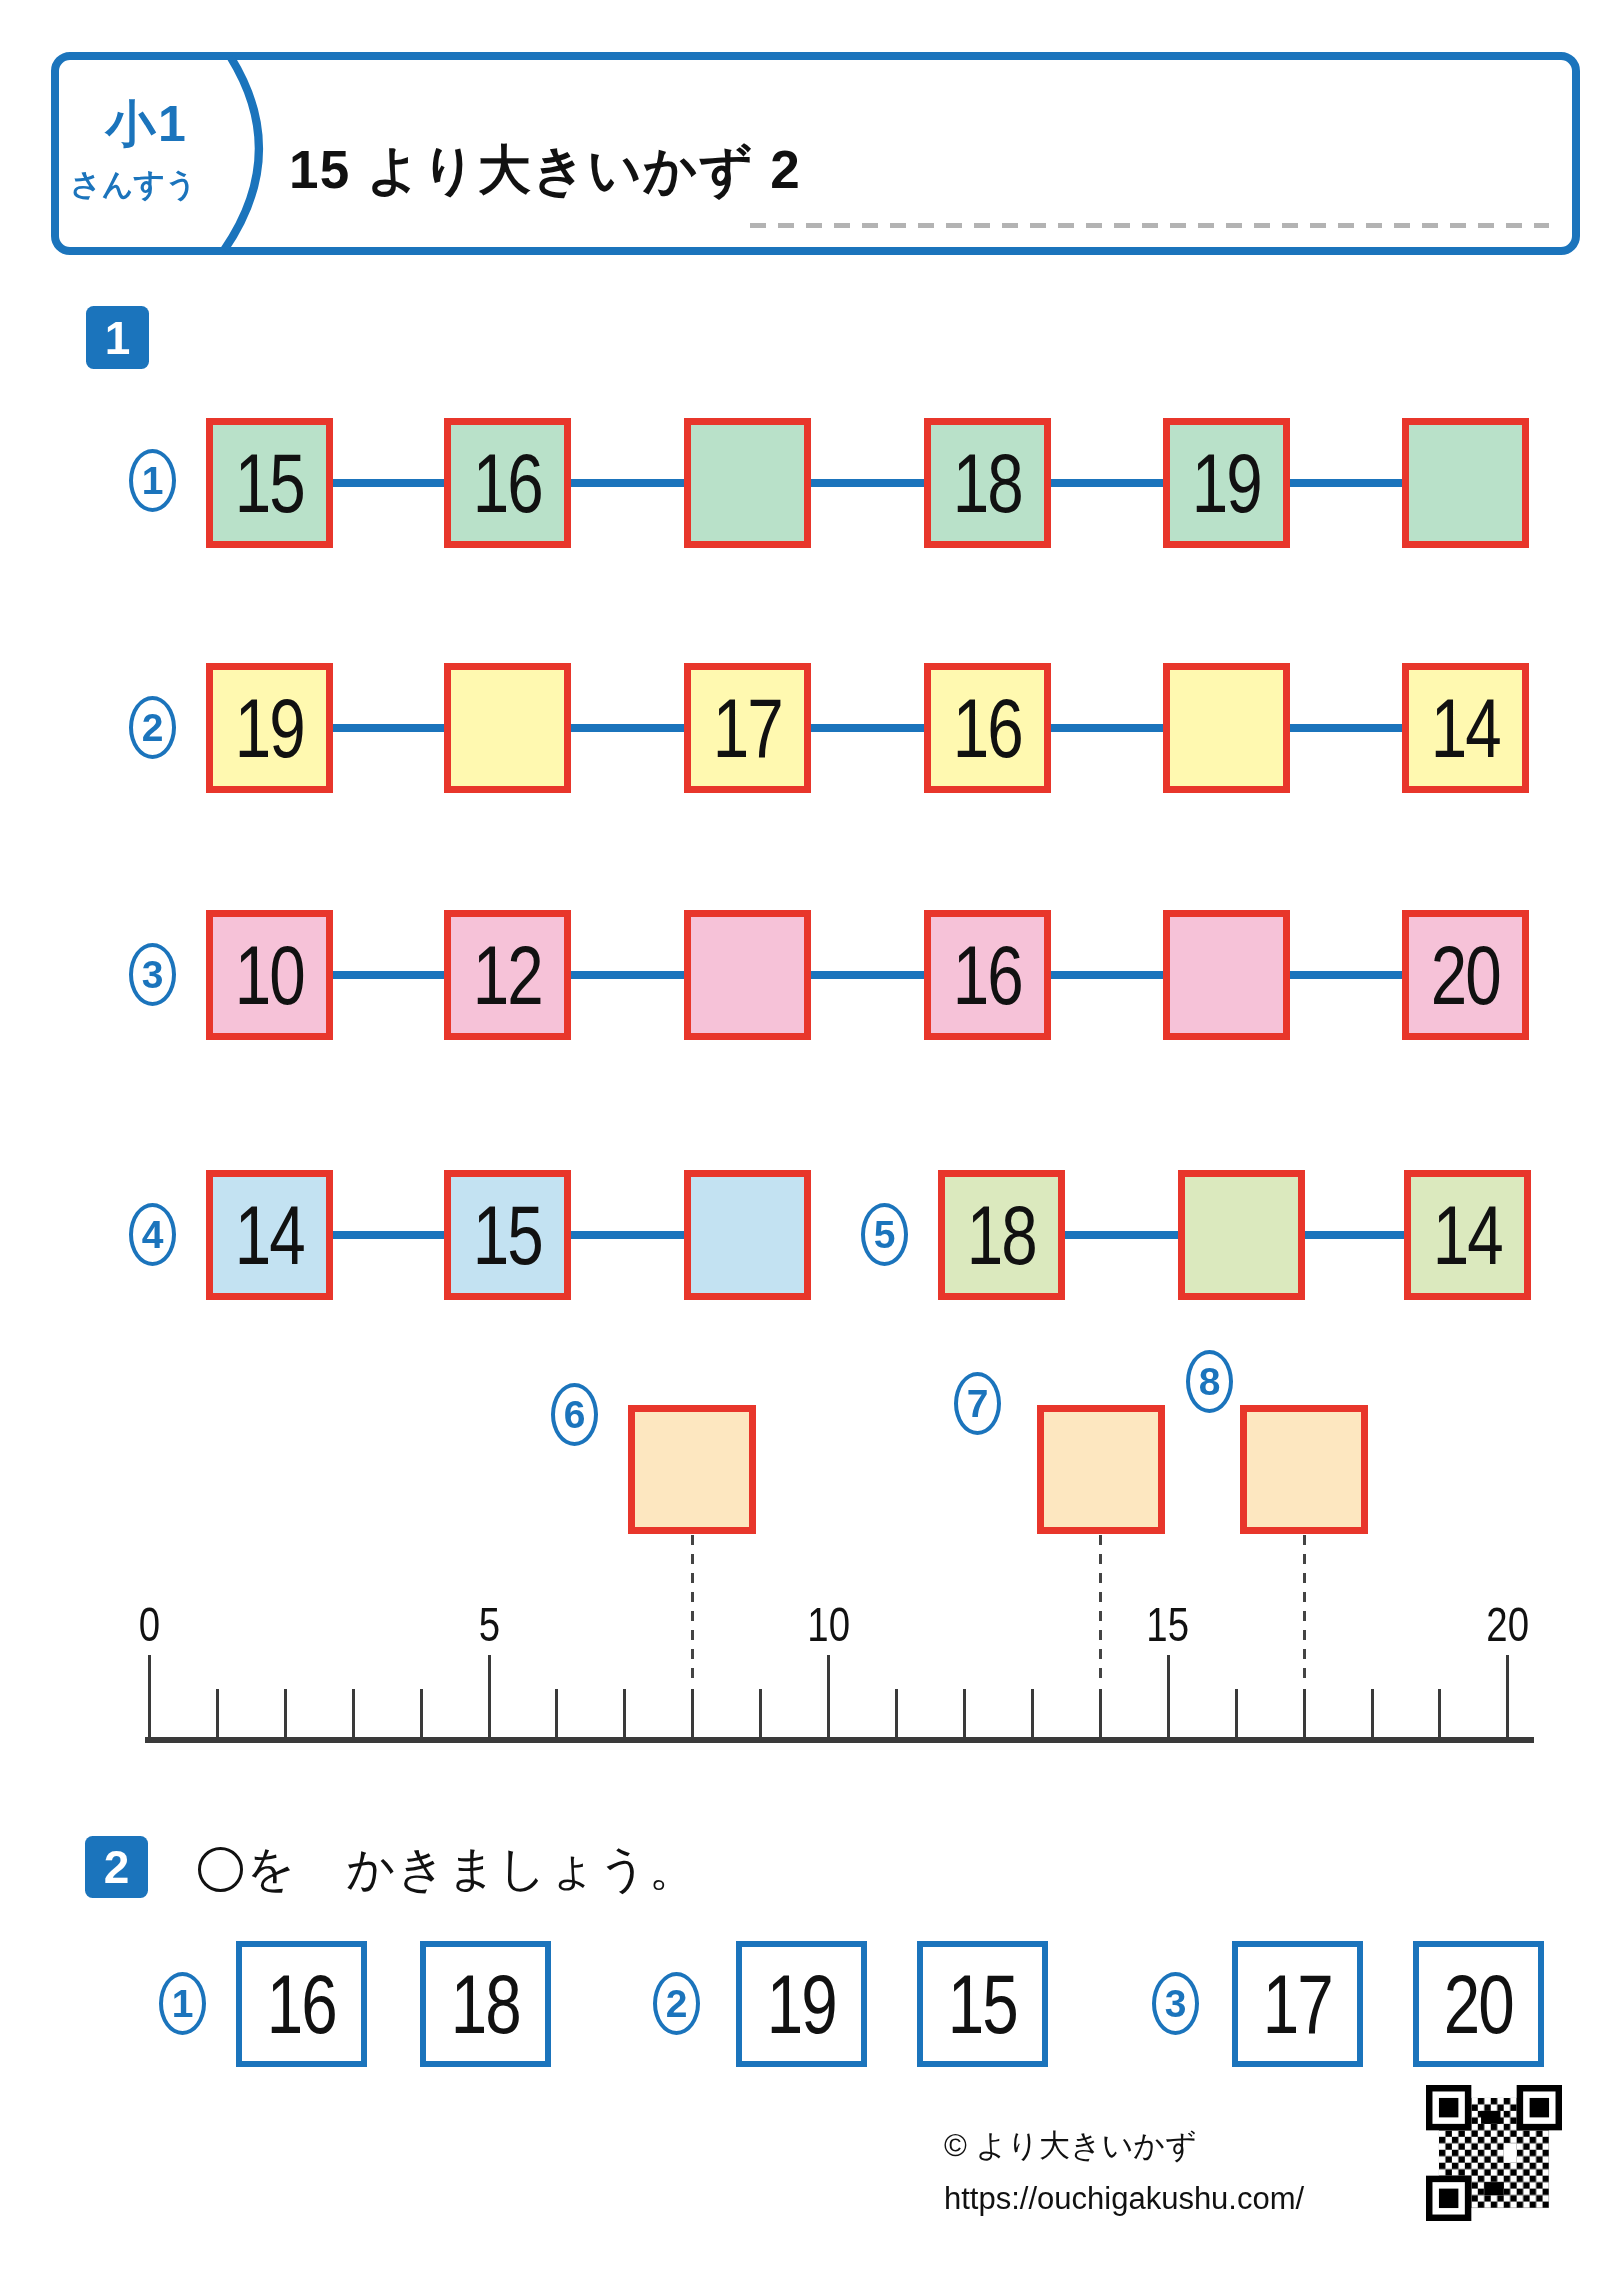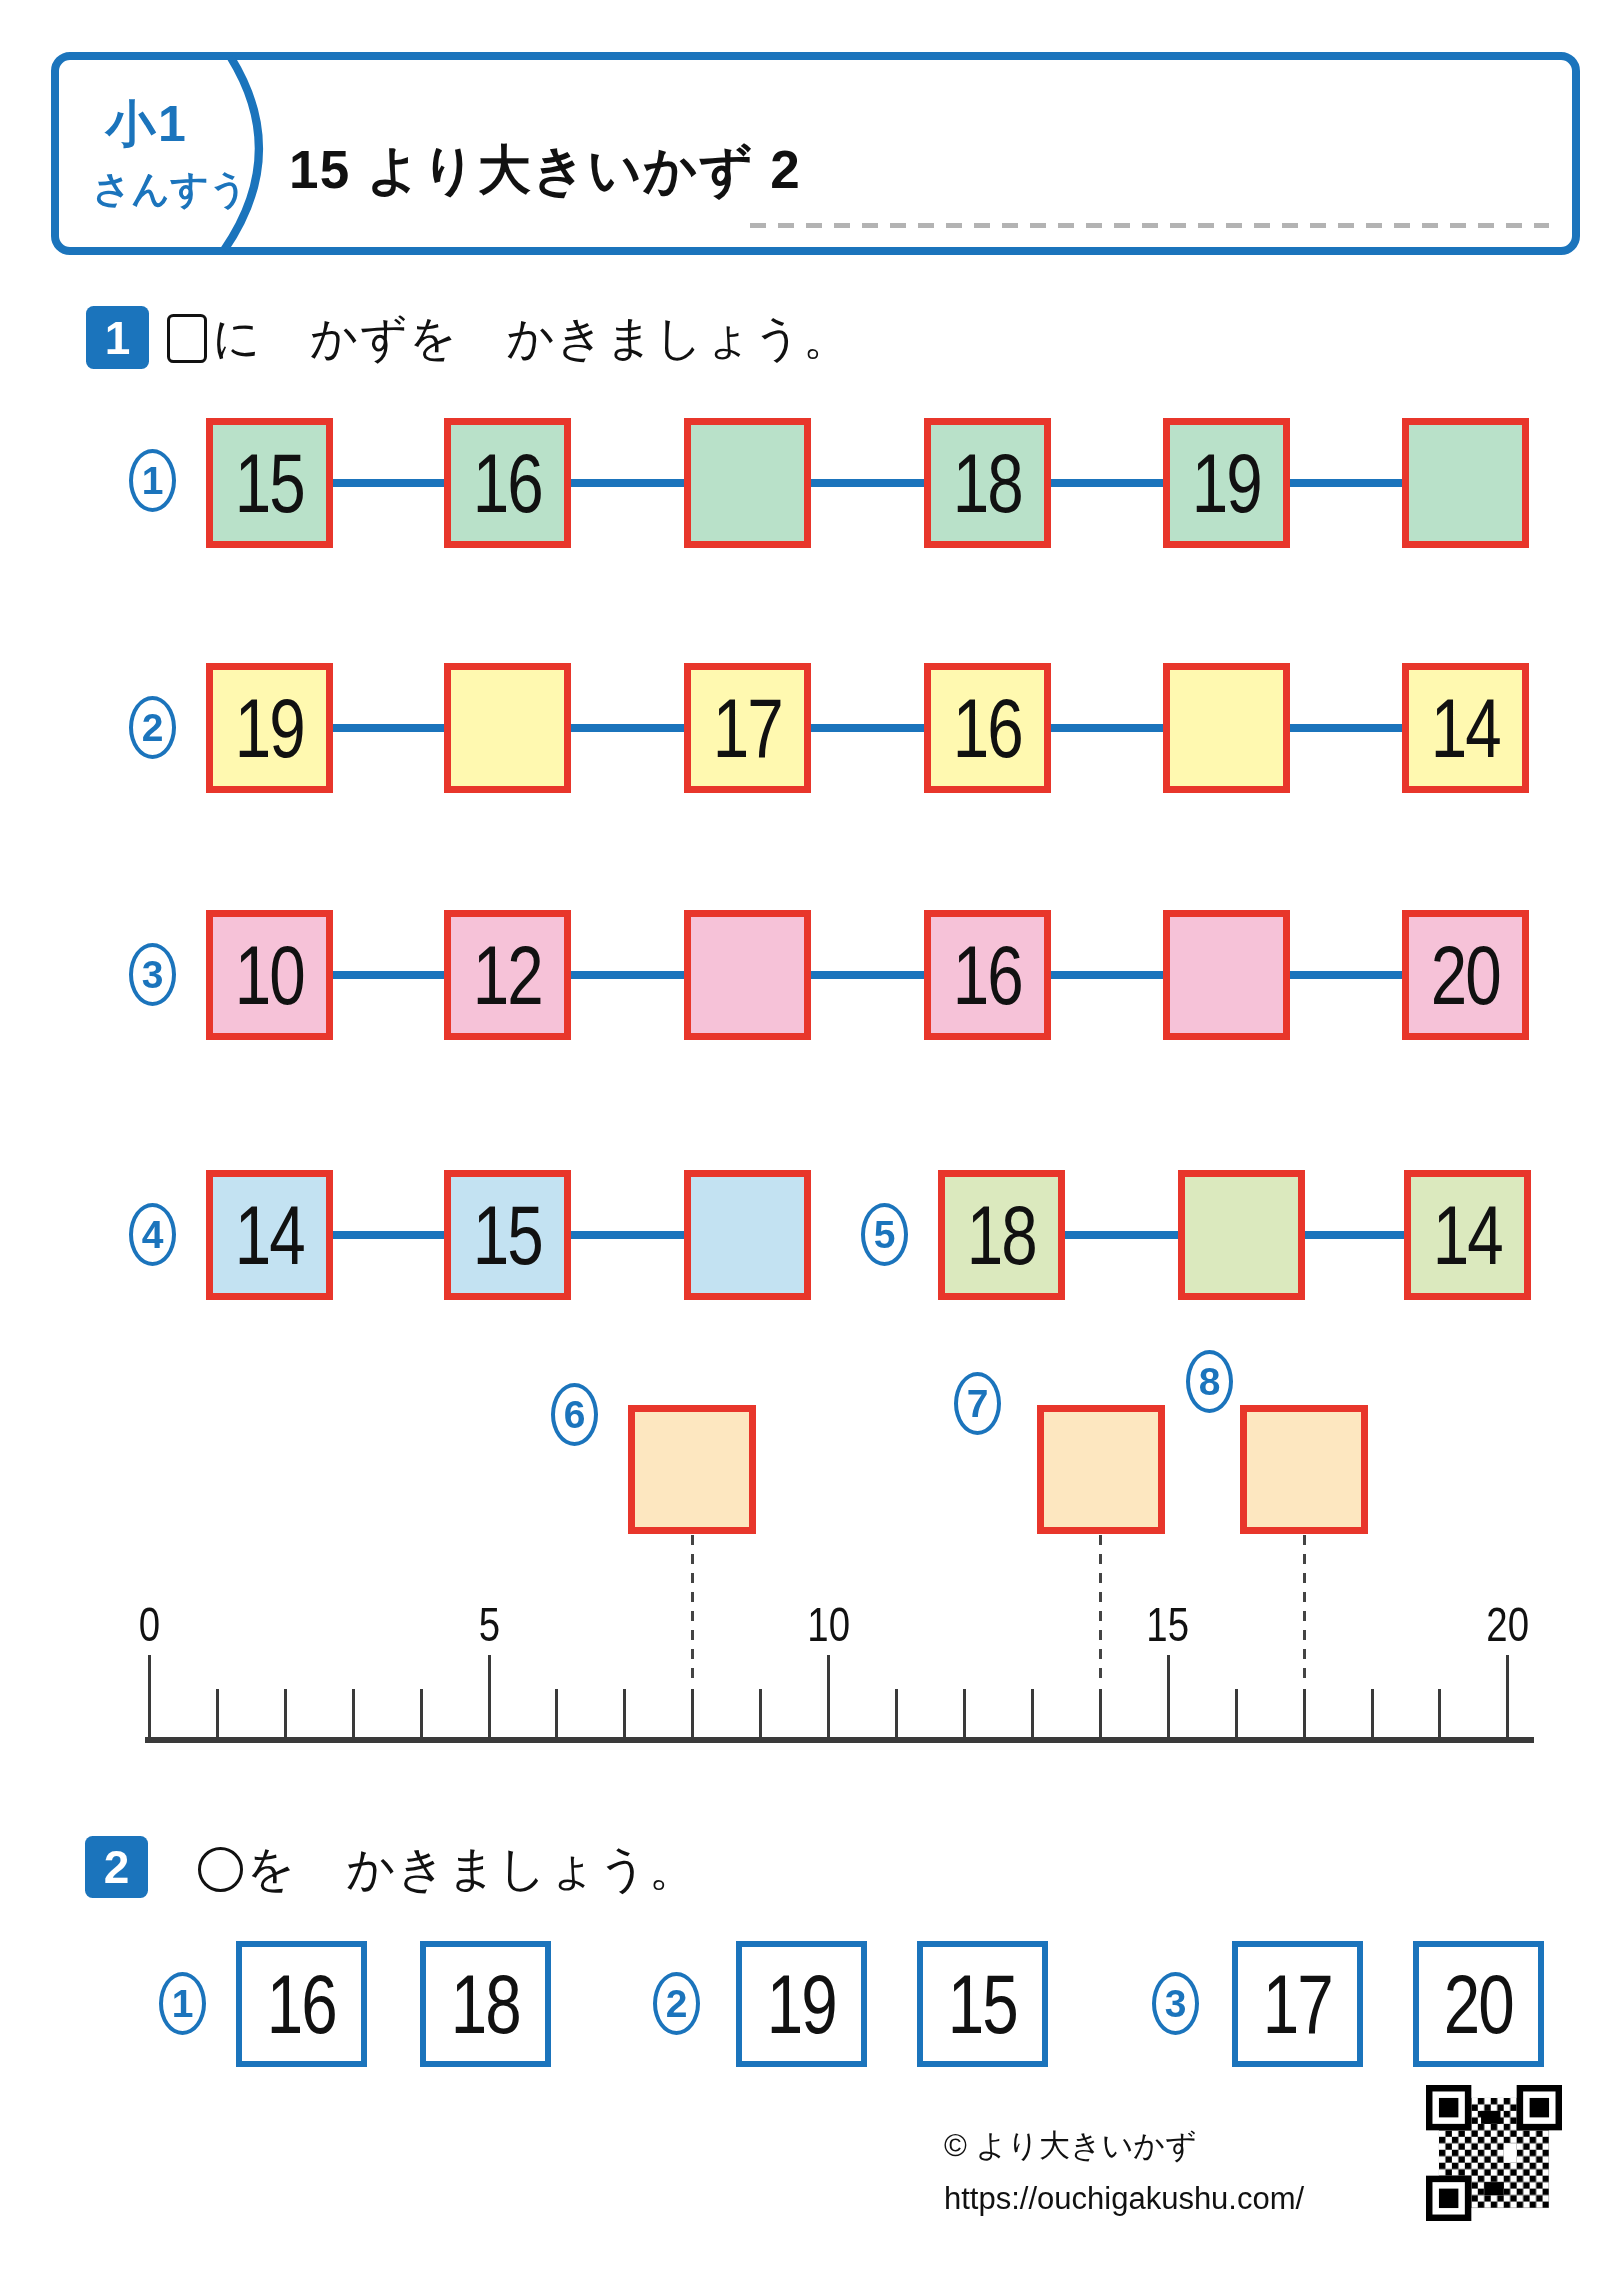--- a/index.html
+++ b/index.html
@@ -13,22 +13,22 @@
   .page{
     position:relative;width:1620px;height:2273px;background:#ffffff;
     font-family:"Liberation Sans",sans-serif;color:var(--ink);overflow:hidden;
   }
   
   .header-box{position:absolute;left:51px;top:52px;width:1529px;height:203px;
     border:8.3px solid var(--blue);border-radius:19px;box-sizing:border-box;background:#fff;}
   .header-curve{position:absolute;left:51px;top:52px;}
   .grade{position:absolute;left:74px;top:91px;width:146px;text-align:center;
     color:var(--blue);font-size:50px;font-weight:bold;letter-spacing:2.5px;}
-  .subject{position:absolute;left:70px;top:164px;width:178px;text-align:right;
-    color:var(--blue);font-size:38px;font-weight:bold;}
+  .subject{position:absolute;left:70px;top:164px;width:178px;text-align:left;
+    color:var(--blue);font-size:31px;font-weight:bold;}
   .title{position:absolute;left:289px;top:135px;font-size:53px;font-weight:bold;
     color:var(--ink);letter-spacing:1.3px;}
   .name-line{position:absolute;left:750px;top:223px;width:799px;height:5.1px;
     background:repeating-linear-gradient(to right,#b3b3b3 0 16.5px,transparent 16.5px 28px);}
   
   .badge{position:absolute;width:63px;height:63px;background:var(--blue);color:#fff;
     border-radius:7.6px;display:flex;align-items:center;justify-content:center;
     font-size:46px;font-weight:bold;}
   .instr{position:absolute;height:66px;display:flex;align-items:center;
     font-size:47px;color:var(--ink);letter-spacing:1.3px;white-space:pre;}
@@ -75,24 +75,20 @@
   <div class="header-box"></div>
   <svg class="header-curve" width="1529" height="203" viewBox="0 0 2408 320">
     <path d="M 282 8 Q 376 160 272 312" fill="none" stroke="#1b74bc" stroke-width="13"></path>
   </svg>
   <div class="grade">小1</div>
   <div class="subject">さんすう</div>
   <div class="title">15 より大きいかず 2</div>
   <div class="name-line"></div>
 
   <div class="badge" style="left:86px;top:306px;">1</div>
-  <div class="instr" style="left:166px;top:305px;">
-    <span class="sq-symbol"></span>
-    <span>に　かずを　かきましょう。</span>
-  </div>
 
   <div class="qc" style="left:129px;top:449px;">
       <span>1</span>
     </div>
   <div class="conn" style="left:270px;top:479px;width:1200px;"></div>
   <div class="nbox c-mint" style="left:206px;top:418px;">
       <span class="d">15</span>
     </div>
   <div class="nbox c-mint" style="left:444px;top:418px;">
       <span class="d">16</span>

